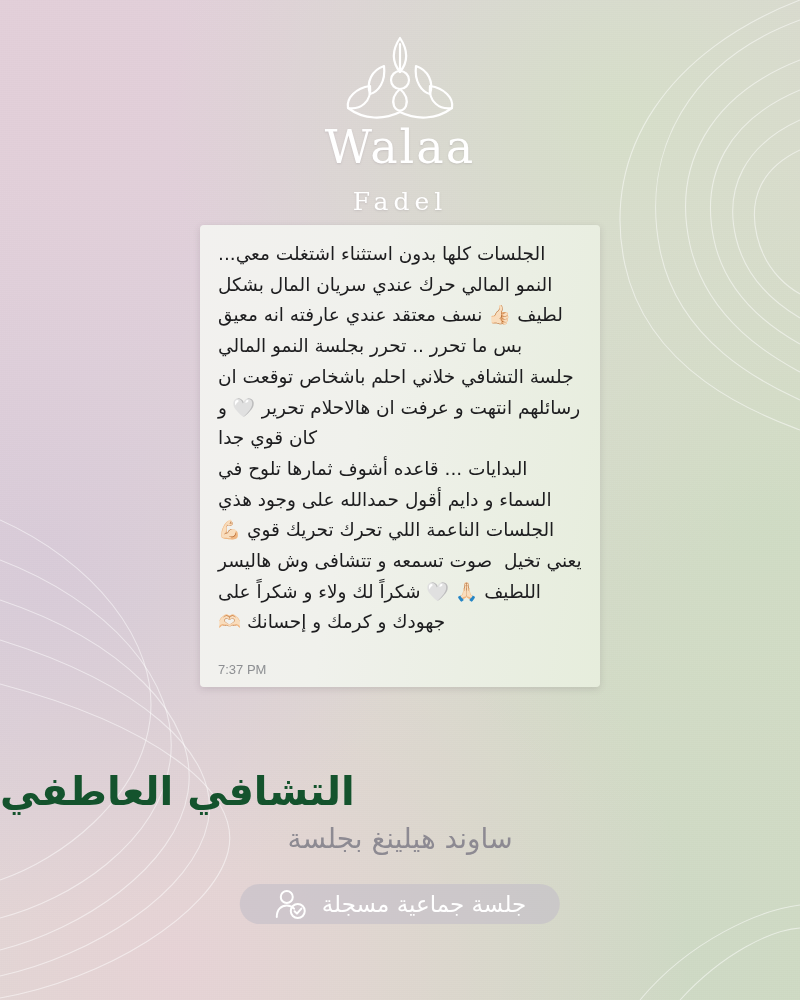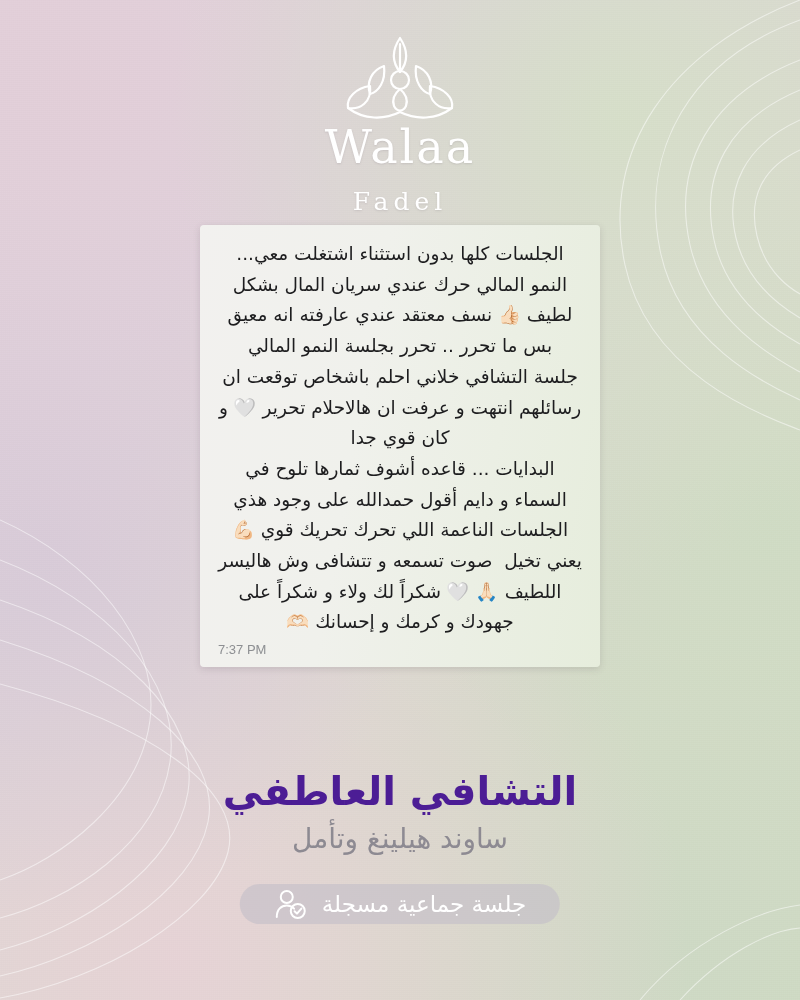--- a/index.html
+++ b/index.html
@@ -87,50 +87,50 @@
     left: 200px;
     width: 400px;
     background: linear-gradient(100deg, #f2f1ef 0%, #f0f1ec 40%, #e6eddc 100%);
     border-radius: 4px;
     box-shadow: 0 2px 7px rgba(90,80,90,0.18);
     padding: 14px 18px 8px 18px;
   }
 
   .bubble-text {
     direction: rtl;
-    text-align: center;
+    text-align: left;
     font-family: "DejaVu Sans", sans-serif;
     font-size: 18.5px;
     line-height: 1.66;
     color: #1d1d1f;
     white-space: pre-wrap;
     word-wrap: break-word;
   }
 
   .bubble-time {
-    margin-top: 4px;
+    margin-top: 24px;
     text-align: left;
     direction: ltr;
     font-size: 13px;
     color: #8d8f92;
     font-family: "Liberation Sans", sans-serif;
     padding-bottom: 2px;
   }
 
   
   .headline {
     position: absolute;
     top: 768px;
     left: 0;
     right: 0;
-    text-align: center;
+    text-align: left;
     font-family: "DejaVu Sans", sans-serif;
     font-weight: bold;
     font-size: 40px;
-    color: #4c1d95;
+    color: #14532d;
     letter-spacing: 0.5px;
     direction: rtl;
   }
 
   .subhead {
     position: absolute;
     top: 822px;
     left: 0;
     right: 0;
     text-align: center;
@@ -209,21 +209,21 @@
 
   <div class="bubble">
     <div class="bubble-text">الجلسات كلها بدون استثناء اشتغلت معي...
 النمو المالي حرك عندي سريان المال بشكل لطيف 👍🏻 نسف معتقد عندي عارفته انه معيق بس ما تحرر .. تحرر بجلسة النمو المالي
 جلسة التشافي خلاني احلم باشخاص توقعت ان رسائلهم انتهت و عرفت ان هالاحلام تحرير 🤍 و كان قوي جدا
 البدايات ... قاعده أشوف ثمارها تلوح في السماء و دايم أقول حمدالله على وجود هذي الجلسات الناعمة اللي تحرك تحريك قوي 💪🏻 يعني تخيل  صوت تسمعه و تتشافى وش هاليسر اللطيف 🙏🏻 🤍 شكراً لك ولاء و شكراً على جهودك و كرمك و إحسانك 🫶🏻</div>
     <div class="bubble-time">7:37 PM</div>
   </div>
 
   <div class="headline">التشافي العاطفي</div>
-  <div class="subhead">ساوند هيلينغ وتأمل</div>
+  <div class="subhead">ساوند هيلينغ بجلسة</div>
 
   <div class="pill">
     <span class="pill-label">جلسة جماعية مسجلة</span>
     <svg class="pill-icon" viewBox="0 0 34 34">
       <g fill="none" stroke="#ffffff" stroke-width="2" stroke-linecap="round" stroke-linejoin="round">
         <circle cx="13" cy="10" r="6"></circle>
         <path d="M3,30 C3,22.5 7.5,18.5 13,18.5 C16,18.5 18.6,19.7 20.3,21.7"></path>
         <circle cx="24" cy="24" r="7"></circle>
         <path d="M20.8,24.2 L23.2,26.6 L27.6,21.6"></path>
       </g>

